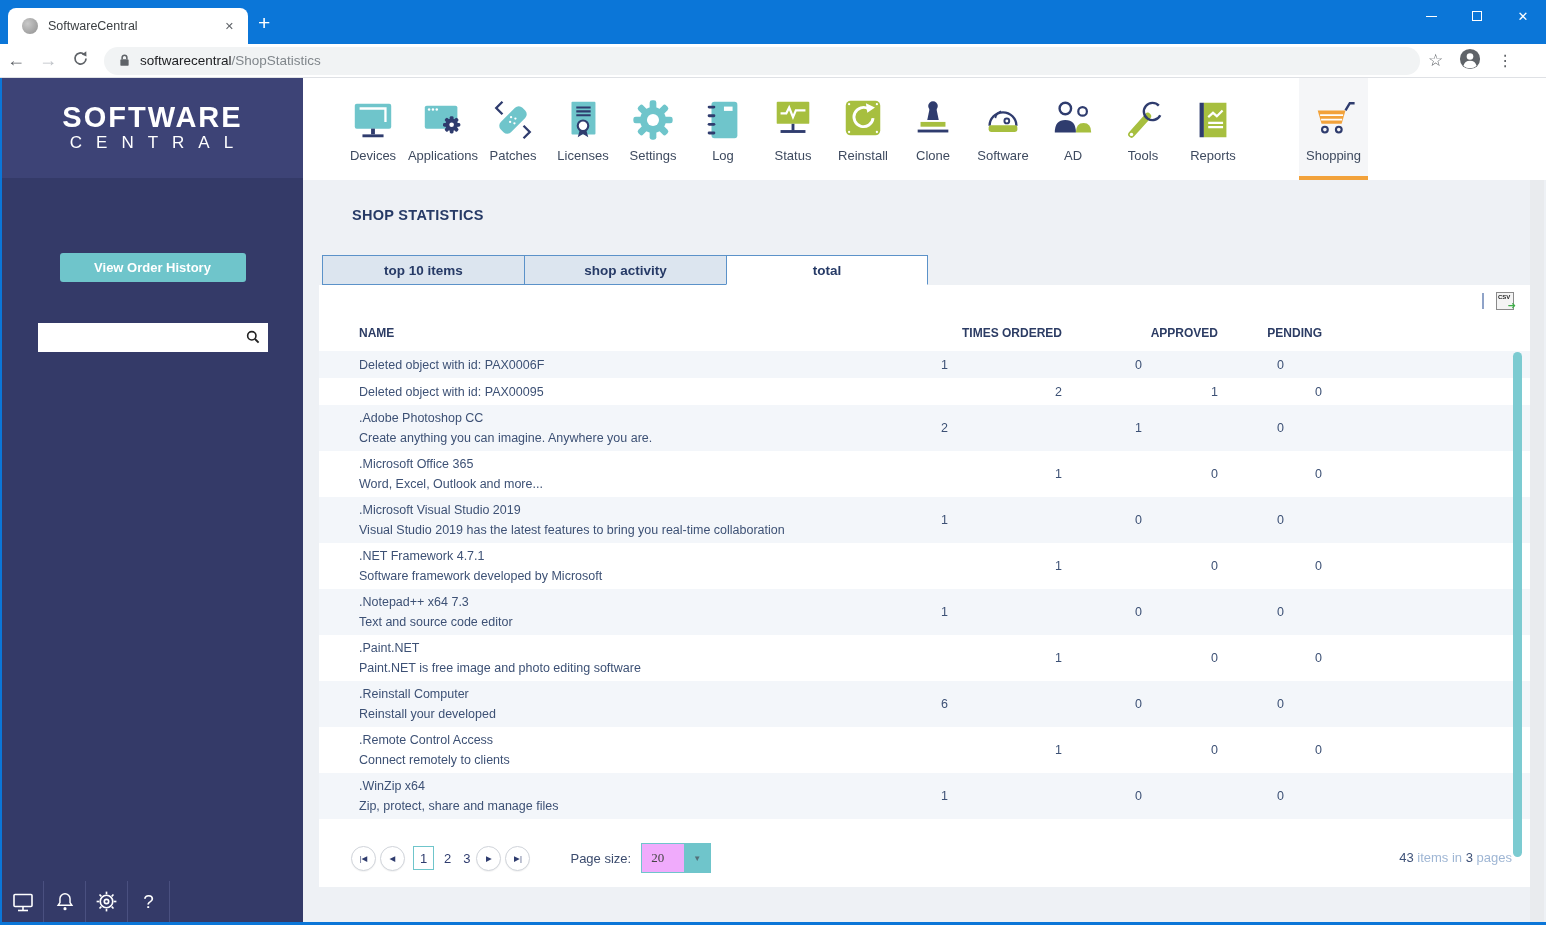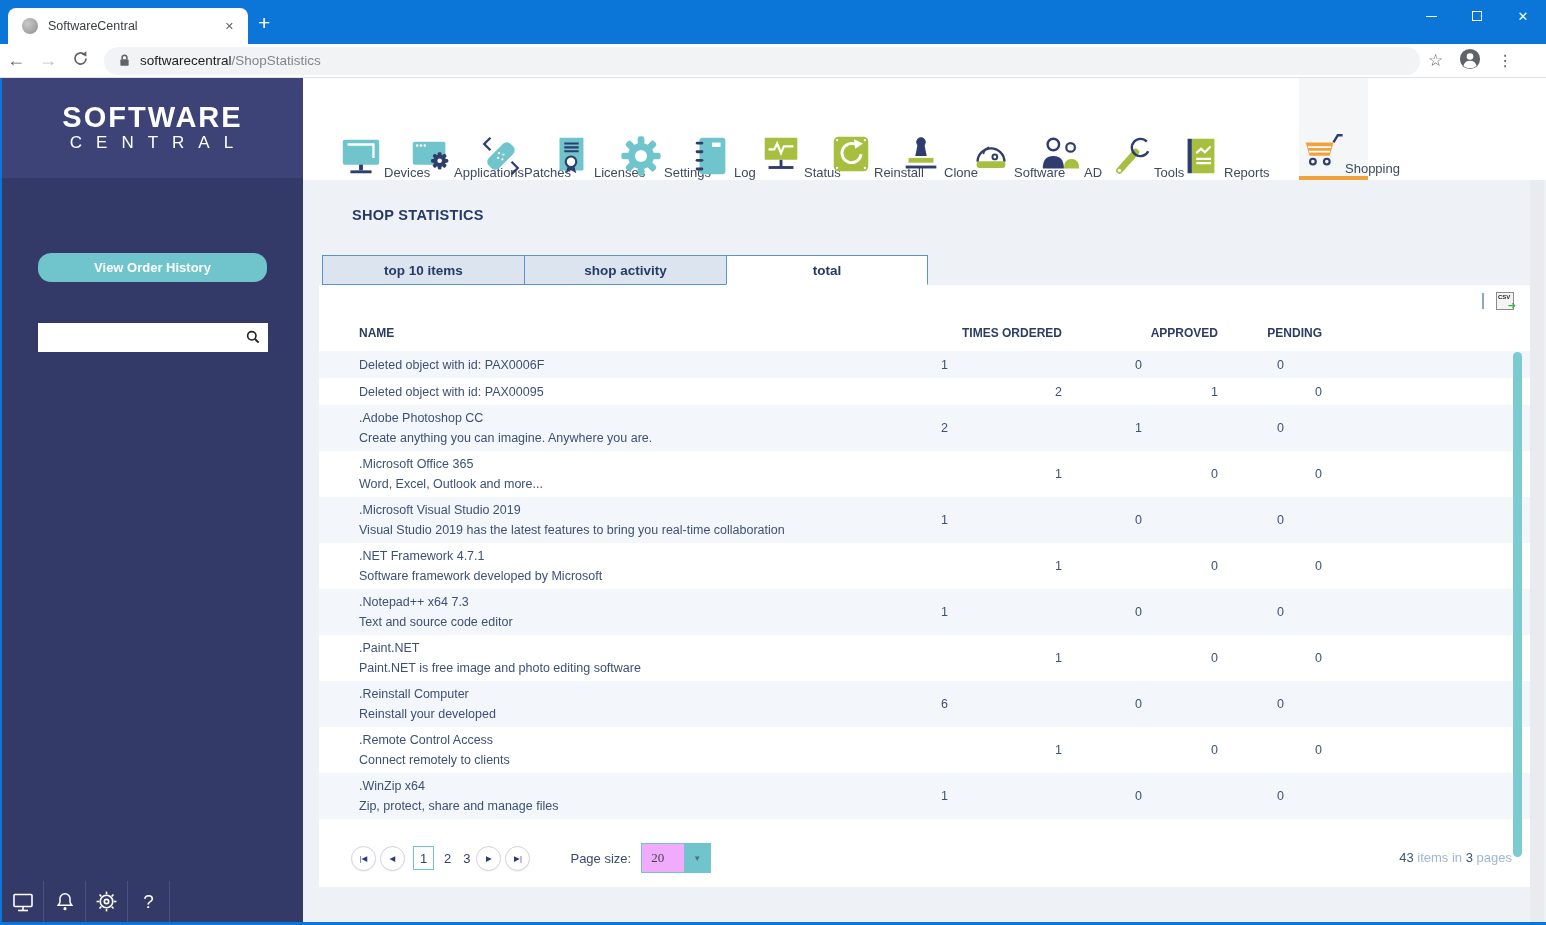--- a/index.html
+++ b/index.html
@@ -31,31 +31,31 @@
   .menudots { font-size:16px; color:#5f6368; letter-spacing:0; }
 
   
   .app { position:absolute; left:0; top:78px; width:1546px; height:847px; border-left:2px solid #0b76d8; border-right:2px solid #0b76d8; border-bottom:3px solid #0b76d8; background:#eef1f5; }
 
   
   .sidebar { position:absolute; left:0; top:0; width:301px; height:100%; background:#343a68; }
   .logo-block { height:100px; background:#3d4376; display:flex; flex-direction:column; align-items:center; justify-content:center; }
   .logo1 { color:#fff; font-size:29px; font-weight:bold; letter-spacing:2px; line-height:30px; }
   .logo2 { color:#fff; font-size:17px; letter-spacing:14px; margin-left:12px; line-height:22px; }
-  .order-btn { display:block; margin:75px auto 0; width:229px; height:29px; background:#6fc5cb; border:none; border-radius:13px; color:#fff; font-weight:bold; font-size:13px; font-family:inherit; }
+  .order-btn { display:block; margin:75px auto 0; width:186px; height:29px; background:#6fc5cb; border:none; border-radius:3px; color:#fff; font-weight:bold; font-size:13px; font-family:inherit; }
   .search-wrap { position:relative; margin:41px auto 0; width:230px; height:29px; }
   .search-input { width:100%; height:100%; border:none; background:#fff; padding:0 30px 0 8px; font-size:13px; font-family:inherit; }
   .search-ic { position:absolute; right:7px; top:6px; }
   .side-bottom { position:absolute; left:0; bottom:0; height:41px; display:flex; }
   .sb-cell { width:42px; height:41px; border-right:1px solid #4a5080; display:flex; align-items:center; justify-content:center; }
   .q-glyph { color:#fff; font-size:19px; font-weight:400; }
 
   
   .topnav { position:absolute; left:301px; top:0; width:1243px; height:102px; background:#fff; padding-left:35px; display:flex; }
-  .nav-item { width:70px; height:102px; display:flex; flex-direction:row; align-items:flex-end; padding-top:18px; }
+  .nav-item { width:70px; height:102px; display:flex; flex-direction:column; align-items:center; padding-top:18px; }
   .nav-item .nic { height:48px; display:flex; align-items:center; justify-content:center; }
   .nav-label { font-size:13px; color:#3e4a5f; margin-top:4px; white-space:nowrap; }
   .nav-item.active { position:absolute; left:996px; top:0; width:69px; background:#f5f6f8; border-bottom:4px solid #f2a23b; }
 
   
   .main { position:absolute; left:301px; top:102px; width:1243px; height:742px; background:#eef1f5; }
   .page-title { position:absolute; left:49px; top:27px; font-size:14.5px; font-weight:bold; color:#263a66; letter-spacing:0.3px; }
   .tabs { position:absolute; left:19px; top:75px; display:flex; }
   .tabbtn { width:202px; height:30px; background:#dce5ef; border:1px solid #5b92c9; border-right:none; color:#263a66; font-weight:bold; font-size:13.5px; display:flex; align-items:center; justify-content:center; }
   .tabbtn:last-child { border-right:1px solid #5b92c9; }

